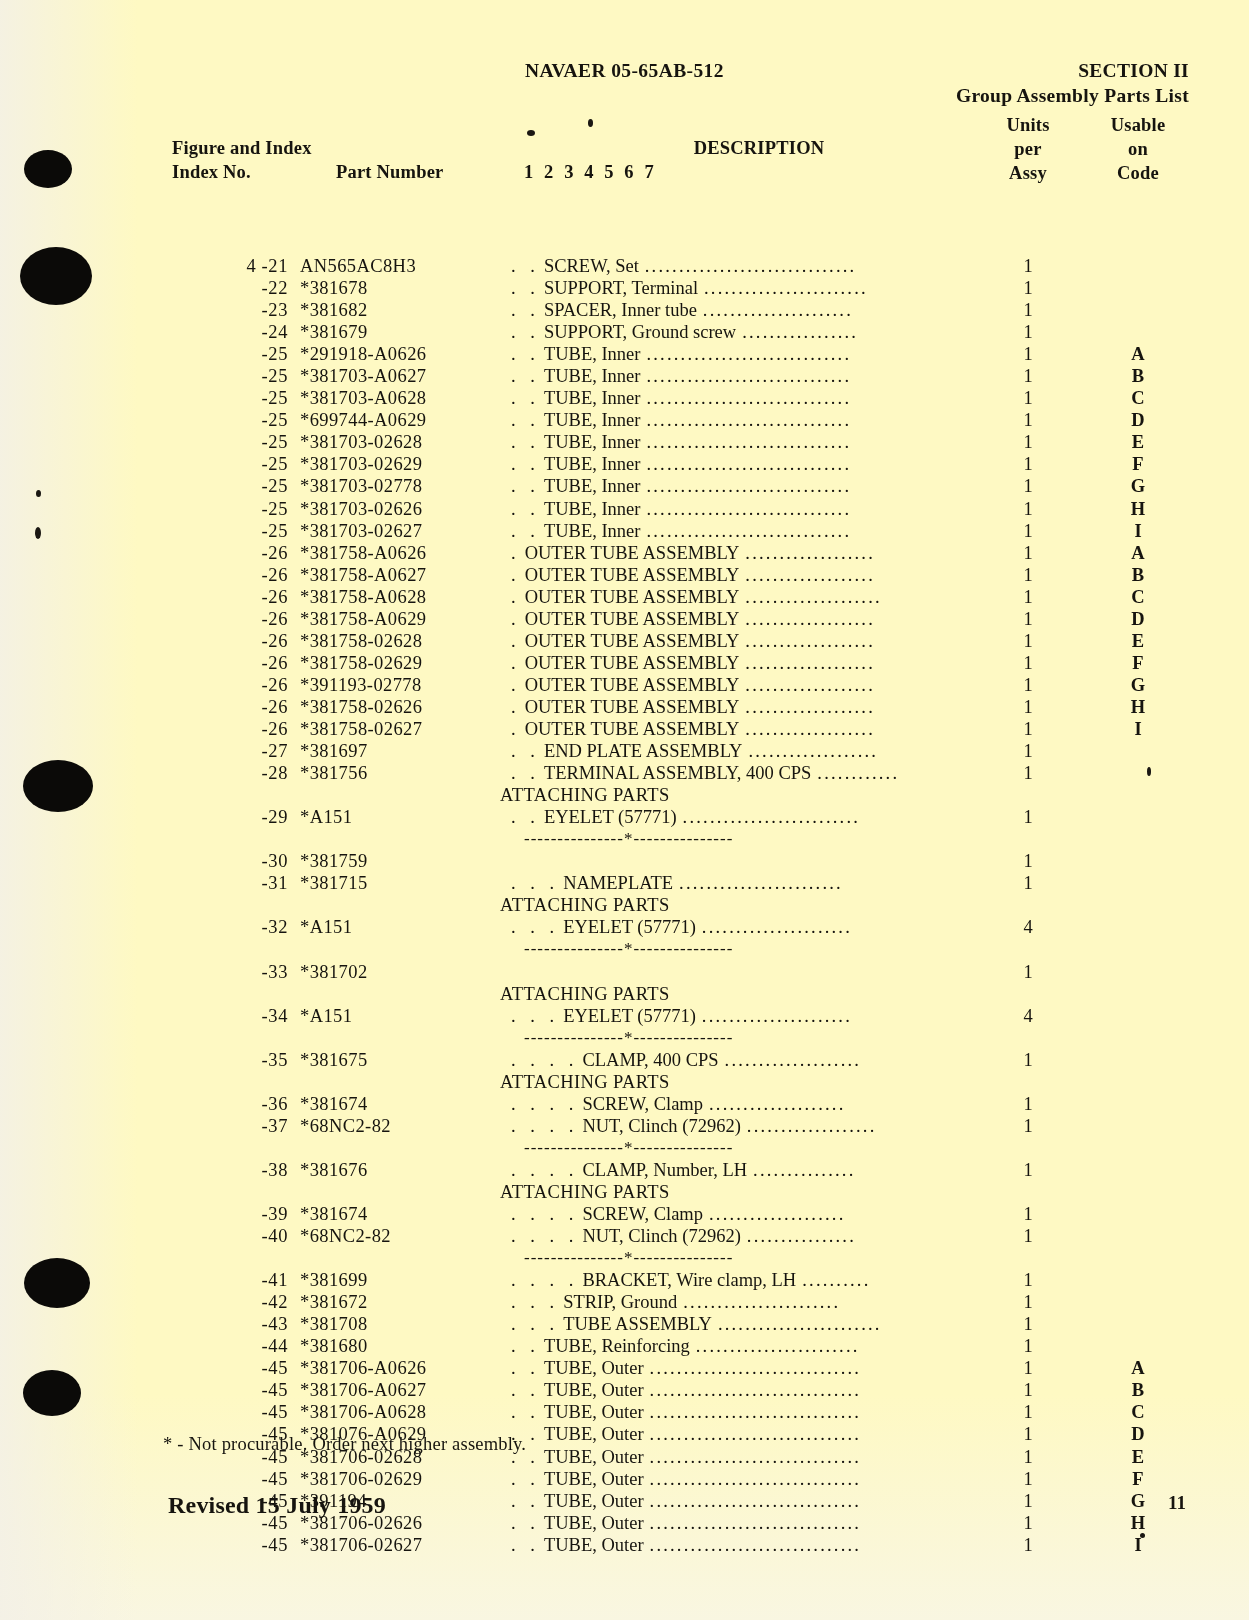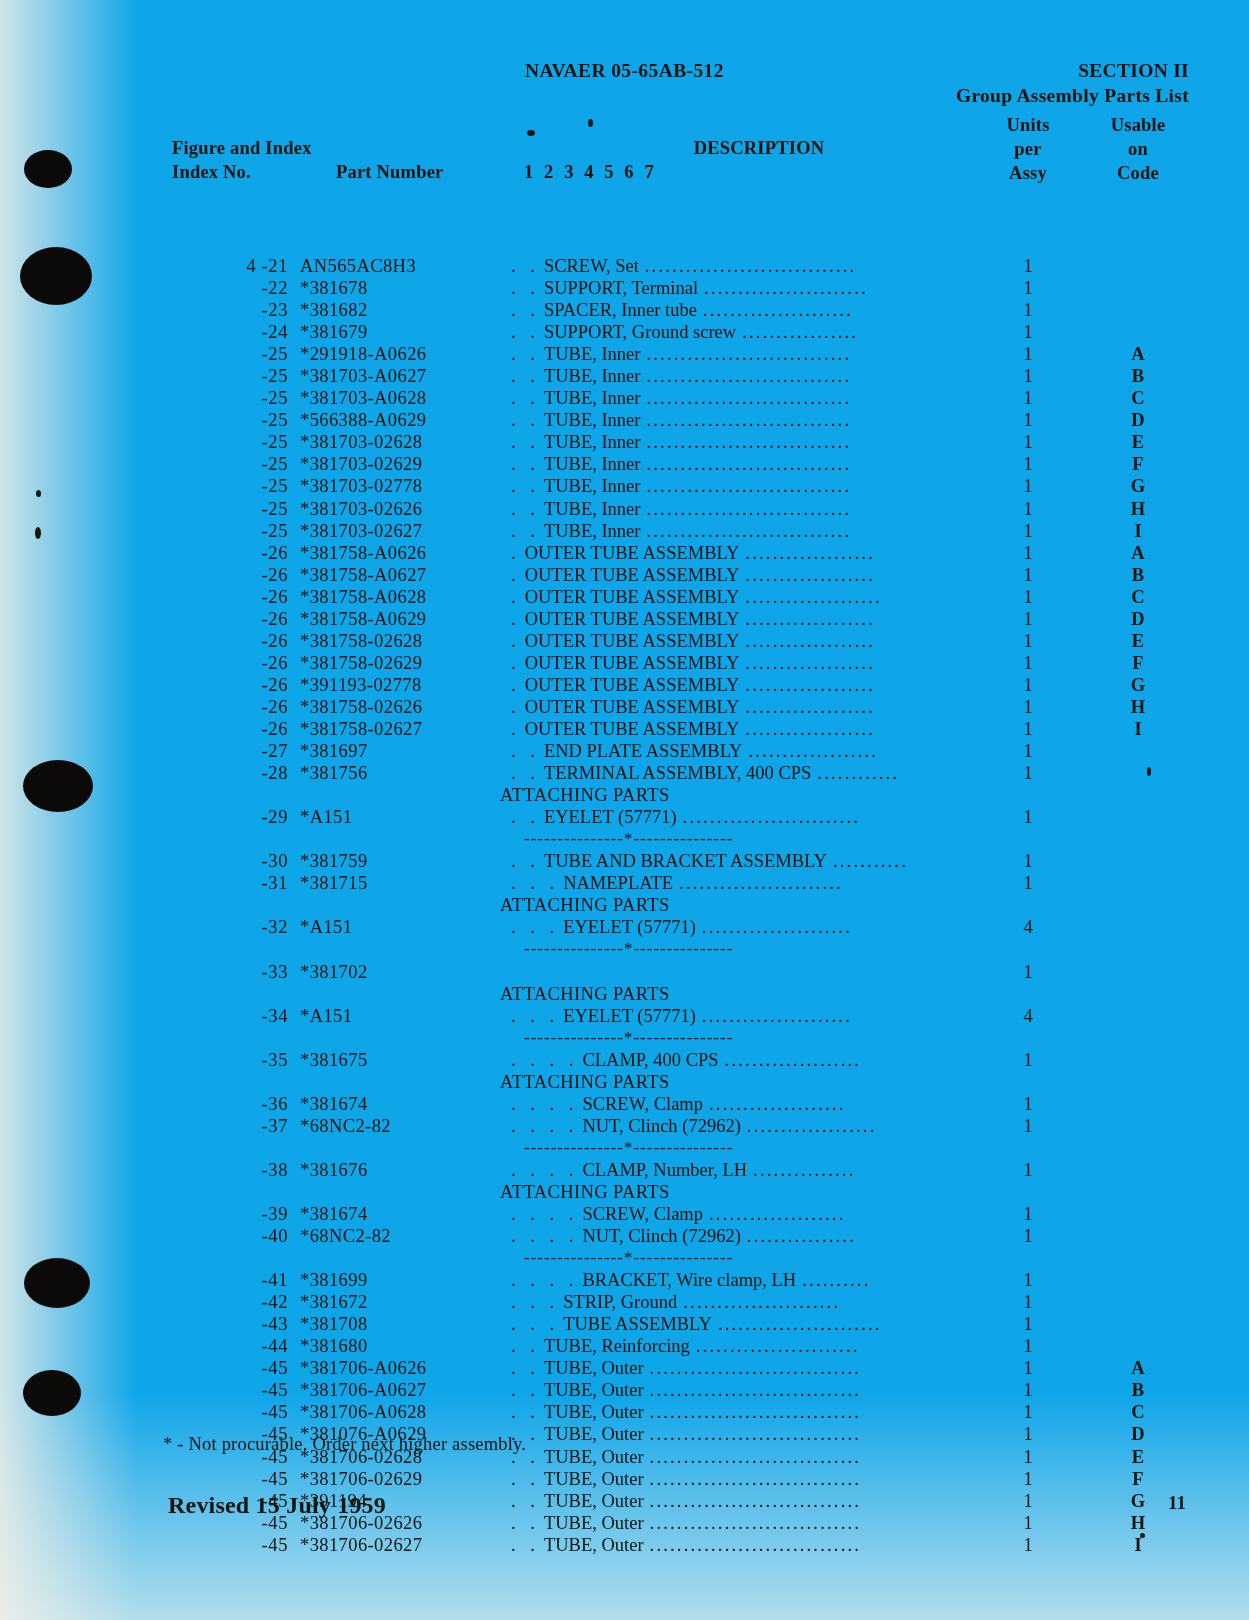--- a/index.html
+++ b/index.html
@@ -6,21 +6,21 @@
   html, body {
     margin: 0;
     padding: 0;
     background: #ffffff;
   }
   .page {
     position: relative;
     width: 1249px;
     height: 1620px;
     margin: 0 auto;
-    background: #0ea5e9;
+    background: #fef9c3;
     font-family: "Liberation Serif", "DejaVu Serif", serif;
     color: #16140f;
     overflow: hidden;
   }
   
   .paper-tint {
     position: absolute;
     inset: 0;
     background:
       linear-gradient(90deg, rgba(243,240,231,0.85) 0%, rgba(255,255,255,0) 11%),
@@ -282,21 +282,21 @@
       </div>
       <div class="row row-part">
         <div class="c-index">-25</div>
         <div class="c-part">*381703-A0628</div>
         <div class="c-desc"><span class="lead">. .</span><span class="dtext">TUBE, Inner</span><span class="leaders">..............................</span></div>
         <div class="c-units">1</div>
         <div class="c-usable">C</div>
       </div>
       <div class="row row-part">
         <div class="c-index">-25</div>
-        <div class="c-part">*566388-A0629</div>
+        <div class="c-part">*699744-A0629</div>
         <div class="c-desc"><span class="lead">. .</span><span class="dtext">TUBE, Inner</span><span class="leaders">..............................</span></div>
         <div class="c-units">1</div>
         <div class="c-usable">D</div>
       </div>
       <div class="row row-part">
         <div class="c-index">-25</div>
         <div class="c-part">*381703-02628</div>
         <div class="c-desc"><span class="lead">. .</span><span class="dtext">TUBE, Inner</span><span class="leaders">..............................</span></div>
         <div class="c-units">1</div>
         <div class="c-usable">E</div>
@@ -415,21 +415,20 @@
         <div class="c-desc"><span class="lead">. .</span><span class="dtext">EYELET (57771)</span><span class="leaders">..........................</span></div>
         <div class="c-units">1</div>
         <div class="c-usable"></div>
       </div>
       <div class="row row-sep">
         <div class="sep">---------------*---------------</div>
       </div>
       <div class="row row-part">
         <div class="c-index">-30</div>
         <div class="c-part">*381759</div>
-        <div class="c-desc"><span class="lead">. .</span><span class="dtext">TUBE AND BRACKET ASSEMBLY</span><span class="leaders">...........</span></div>
         <div class="c-units">1</div>
         <div class="c-usable"></div>
       </div>
       <div class="row row-part">
         <div class="c-index">-31</div>
         <div class="c-part">*381715</div>
         <div class="c-desc"><span class="lead">. . .</span><span class="dtext">NAMEPLATE</span><span class="leaders">........................</span></div>
         <div class="c-units">1</div>
         <div class="c-usable"></div>
       </div>

